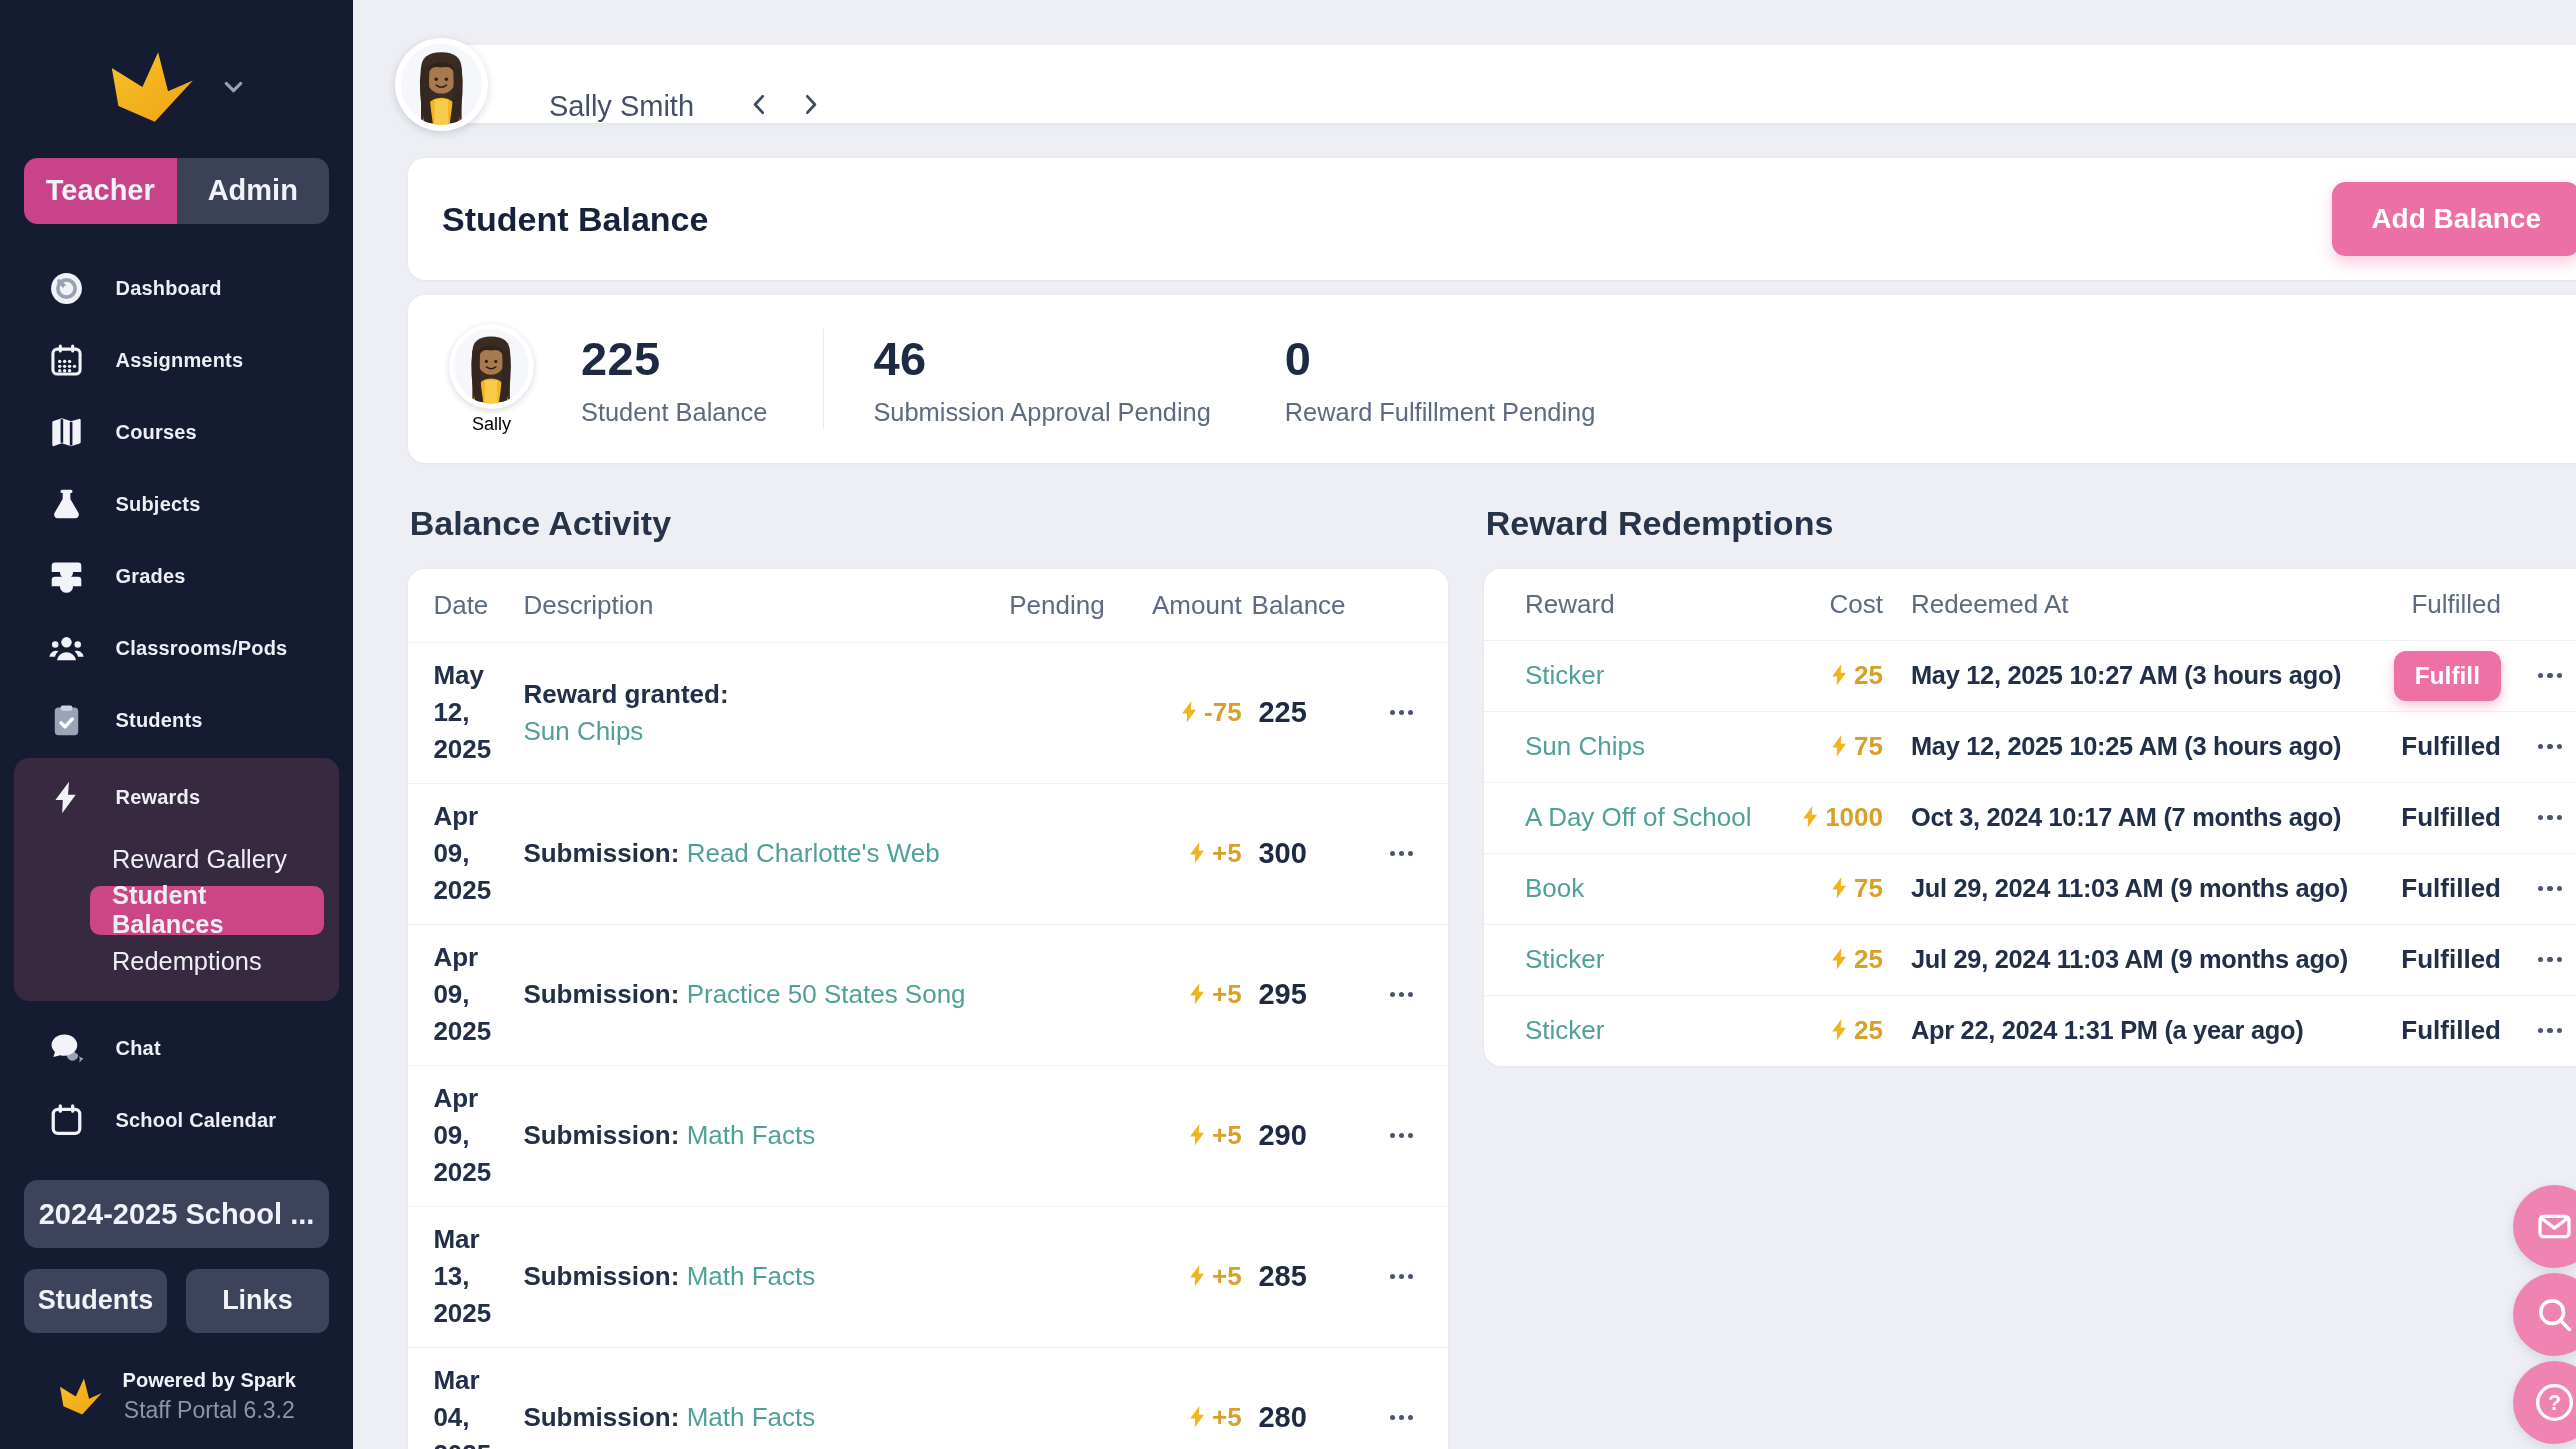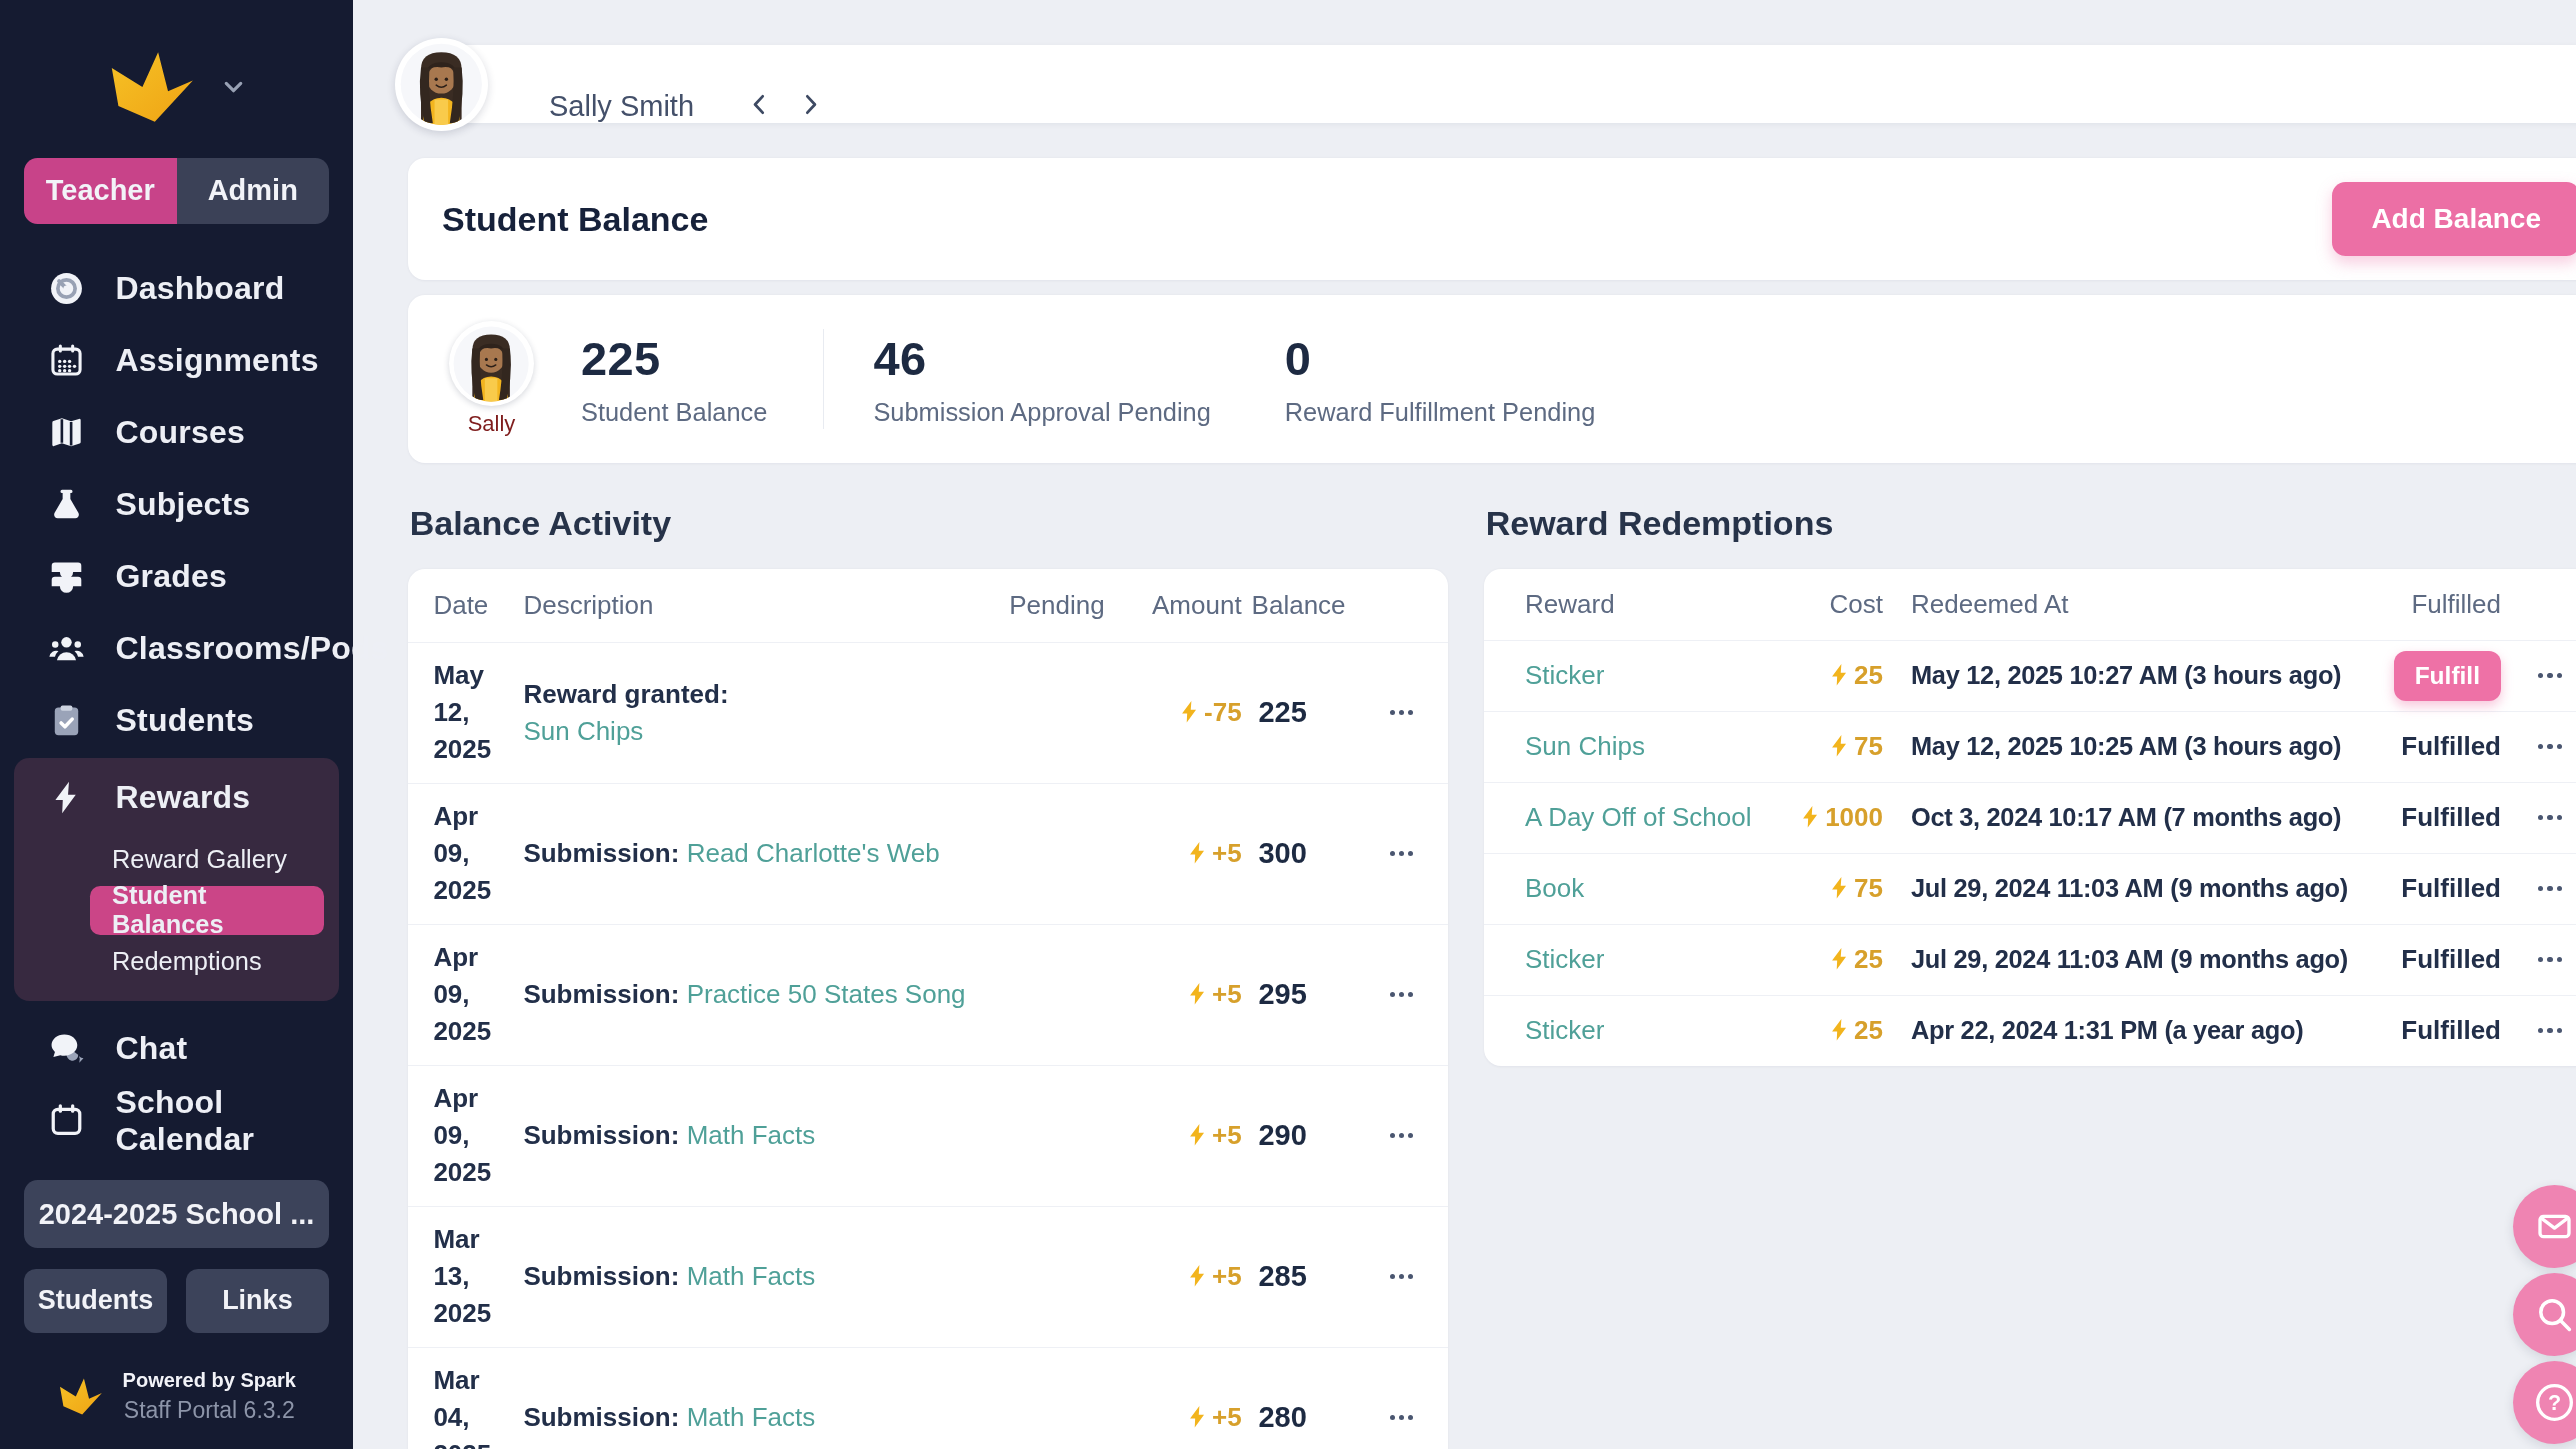--- a/index.html
+++ b/index.html
@@ -17,21 +17,21 @@
   .chev-down { width:29px; height:29px; }
 
   .role-toggle { display:flex; margin-top:13.5px; border-radius:13.5px; overflow:hidden; height:66px; }
   .role-btn { flex:1; display:flex; align-items:center; justify-content:center; font-size:29px; font-weight:600; color:#f2f3f8; cursor:pointer; }
   .role-btn.active { background:#c84389; }
   .role-btn.inactive { background:#3b4157; }
 
   .nav-list { margin-top:29px; display:flex; flex-direction:column; }
   .nav-item { display:flex; align-items:center; gap:30.5px; height:72px; padding-left:24px; border-radius:12px; cursor:pointer; }
   .nav-item .nicon { width:37px; height:37px; flex:0 0 37px; }
-  .nav-item .nlabel { font-size:32px; font-weight:600; color:#edeff5; letter-spacing:0.2px; }
+  .nav-item .nlabel { font-size:20px; font-weight:600; color:#edeff5; letter-spacing:0.2px; }
 
   .rewards-group { background:#372940; border-radius:15.2px; margin:1.7px -10.2px 0 -10.2px; padding:3.4px 10.2px 13.5px 10.2px; }
   .sub-item { display:flex; align-items:center; height:49px; margin:1.7px 5.1px 1.7px 66px; padding:0 22px; border-radius:10.2px; font-size:25.4px; font-weight:500; color:#edeff5; cursor:pointer; }
   .sub-item.active { background:#cb4587; font-weight:600; }
 
   .nav-bottom { margin-top:12px; }
   .sb-spacer { flex:1; }
 
   .year-btn { height:68px; background:#3c435a; border-radius:13.5px; display:flex; align-items:center; justify-content:center; color:#f2f3f8; font-size:29px; font-weight:600; cursor:pointer; margin-bottom:20.3px; }
   .sb-btn-row { display:flex; gap:18.6px; margin-bottom:36px; }
@@ -56,21 +56,21 @@
   .balance-panel { margin-top:35px; height:122px; background:#fff; border-radius:17px; display:flex; align-items:center; padding:0 32px 0 34px; box-shadow:0 0.8px 2.5px rgba(20,28,50,.05); }
   .panel-title { flex:1; font-size:34px; font-weight:700; color:#16213a; }
   .btn { height:74px; border-radius:13.5px; display:flex; align-items:center; justify-content:center; font-size:28px; font-weight:600; cursor:pointer; border:none; }
   .btn-pink { background:#ec6fa5; color:#fff; padding:0 39px; box-shadow:0 6.8px 15.2px rgba(236,111,165,.35); }
   .btn-white { background:#fff; color:#2d3950; border:1.7px solid #e4e7ee; padding:0 41px; margin-left:17px; }
 
   .stats-card { margin-top:15.2px; height:168px; background:#fff; border-radius:17px; display:flex; align-items:center; padding:0 41px; box-shadow:0 0.8px 2.5px rgba(20,28,50,.05); }
   .stats-avatar-block { display:flex; flex-direction:column; align-items:center; margin-right:47px; }
   .stats-avatar { width:85px; height:85px; border-radius:50%; background:#fff; padding:3.4px; box-shadow:0 1.7px 6.8px rgba(23,31,60,.18); }
   .stats-avatar svg { width:100%; height:100%; }
-  .avatar-caption { font-size:22px; color:#7f1d1d; margin-top:5.1px; }
+  .avatar-caption { font-size:18px; color:#000000; margin-top:5.1px; }
   .stats-items { display:flex; align-items:center; flex:1; }
   .stat { margin-right:74px; }
   .stat-value { font-size:47px; font-weight:800; color:#1d2a42; letter-spacing:0.4px; }
   .stat-label { font-size:25.4px; font-weight:500; color:#5d6a82; margin-top:12px; }
   .stat-divider { width:1.7px; height:100px; background:#e8ebf1; margin:0 49px 0 -18.6px; }
 
   .columns { display:flex; gap:36px; margin-top:41px; }
   .col-left { width:1040px; min-width:1040px; }
   .col-right { flex:1; }
   .section-title { font-size:34px; font-weight:700; color:#273349; margin:0 0 25.4px 1.7px; }

